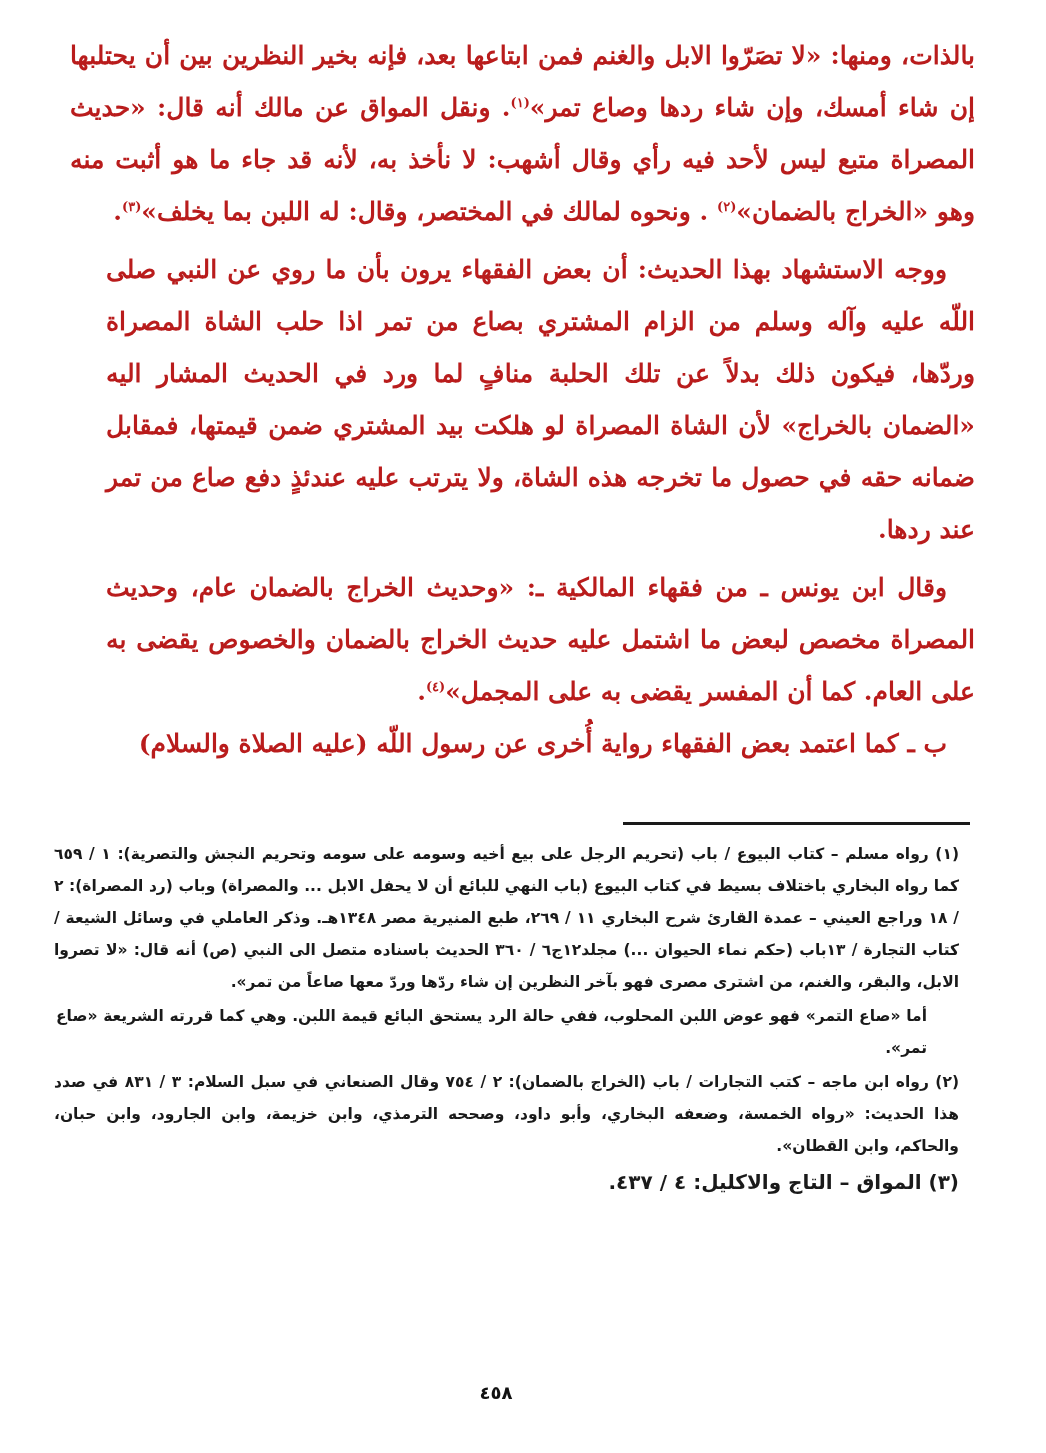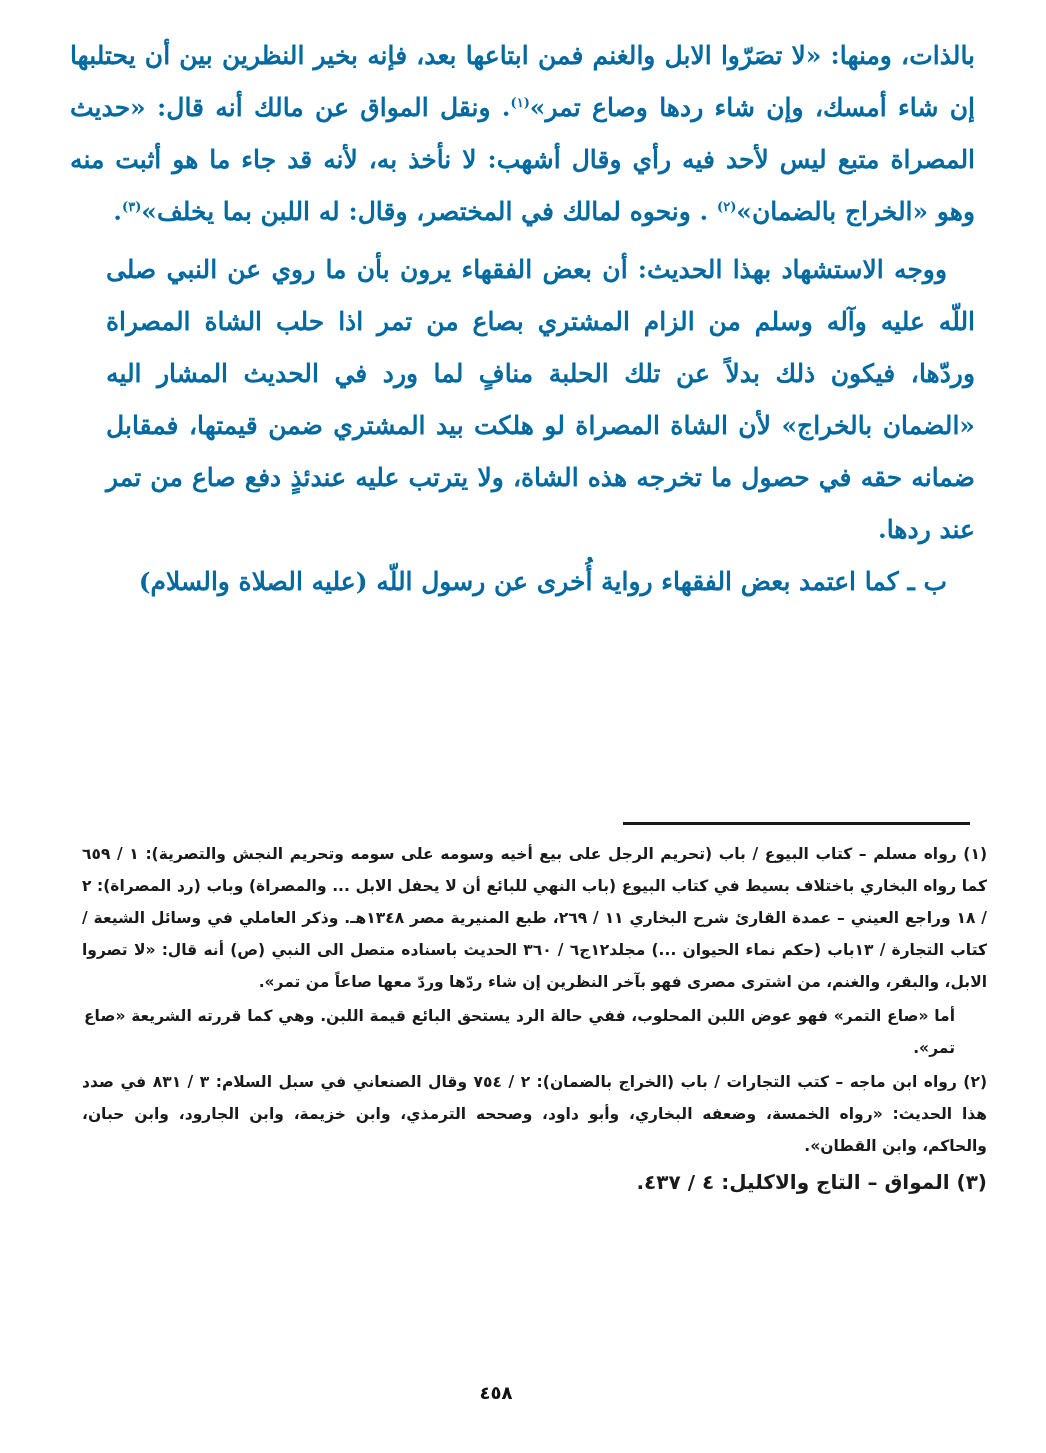--- a/index.html
+++ b/index.html
@@ -26,21 +26,21 @@
       left: 70px;
       top: 30px;
       width: 905px;
       direction: rtl;
       text-align: justify;
       text-align-last: right;
       font-family: "DejaVu Serif", serif;
       font-size: 25px;
       line-height: 52px;
       font-weight: bold;
-      color: #0369a1;
+      color: #b91c1c;
     }
     .body-text p {
       margin: 0;
     }
     .body-text p.indent {
       text-indent: 28px;
       margin-top: 6px;
       margin-left: 36px;
     }
     .body-text p.section-b {
@@ -55,21 +55,21 @@
     .separator {
       position: absolute;
       top: 822px;
       left: 623px;
       width: 347px;
       height: 3px;
       background: #1a1a1a;
     }
     .footnotes {
       position: absolute;
-      left: 82px;
+      left: 54px;
       top: 838px;
       width: 905px;
       direction: rtl;
       text-align: justify;
       text-align-last: right;
       font-family: "DejaVu Sans", sans-serif;
       font-size: 15.5px;
       line-height: 32px;
       font-weight: bold;
       color: #1a1a1a;
@@ -107,20 +107,23 @@
 </head>
 <body>
 
 <div class="page">
 
   <div class="body-text">
     <p>
       <span>بالذات، ومنها: «لا تصَرّوا الابل والغنم فمن ابتاعها بعد، فإنه بخير النظرين بين أن يحتلبها إن شاء أمسك، وإن شاء ردها وصاع تمر»</span><sup class="fn-ref">(١)</sup><span>. ونقل المواق عن مالك أنه قال: «حديث المصراة متبع ليس لأحد فيه رأي وقال أشهب: لا نأخذ به، لأنه قد جاء ما هو أثبت منه وهو «الخراج بالضمان»</span><sup class="fn-ref">(٢)</sup><span> . ونحوه لمالك في المختصر، وقال: له اللبن بما يخلف»</span><sup class="fn-ref">(٣)</sup><span>.</span>
     </p>
     <p class="indent">ووجه الاستشهاد بهذا الحديث: أن بعض الفقهاء يرون بأن ما روي عن النبي صلى اللّه عليه وآله وسلم من الزام المشتري بصاع من تمر اذا حلب الشاة المصراة وردّها، فيكون ذلك بدلاً عن تلك الحلبة منافٍ لما ورد في الحديث المشار اليه «الضمان بالخراج» لأن الشاة المصراة لو هلكت بيد المشتري ضمن قيمتها، فمقابل ضمانه حقه في حصول ما تخرجه هذه الشاة، ولا يترتب عليه عندئذٍ دفع صاع من تمر عند ردها.</p>
+    <p class="indent">
+      <span>وقال ابن يونس ـ من فقهاء المالكية ـ: «وحديث الخراج بالضمان عام، وحديث المصراة مخصص لبعض ما اشتمل عليه حديث الخراج بالضمان والخصوص يقضى به على العام. كما أن المفسر يقضى به على المجمل»</span><sup class="fn-ref">(٤)</sup><span>.</span>
+    </p>
     <p class="section-b">ب ـ كما اعتمد بعض الفقهاء رواية أُخرى عن رسول اللّه (عليه الصلاة والسلام)</p>
   </div>
 
   <div class="separator"></div>
 
   <div class="footnotes">
     <p class="fn">
       <span class="fn-num">(١)</span>
       <span>رواه مسلم – كتاب البيوع / باب (تحريم الرجل على بيع أخيه وسومه على سومه وتحريم النجش والتصرية): ١ / ٦٥٩ كما رواه البخاري باختلاف بسيط في كتاب البيوع (باب النهي للبائع أن لا يحفل الابل ... والمصراة) وباب (رد المصراة): ٢ / ١٨ وراجع العيني – عمدة القارئ شرح البخاري ١١ / ٢٦٩، طبع المنيرية مصر ١٣٤٨هـ. وذكر العاملي في وسائل الشيعة / كتاب التجارة / ١٣باب (حكم نماء الحيوان ...) مجلد١٢ج٦ / ٣٦٠ الحديث باسناده متصل الى النبي (ص) أنه قال: «لا تصروا الابل، والبقر، والغنم، من اشترى مصرى فهو بآخر النظرين إن شاء ردّها وردّ معها صاعاً من تمر».</span>
     </p>

